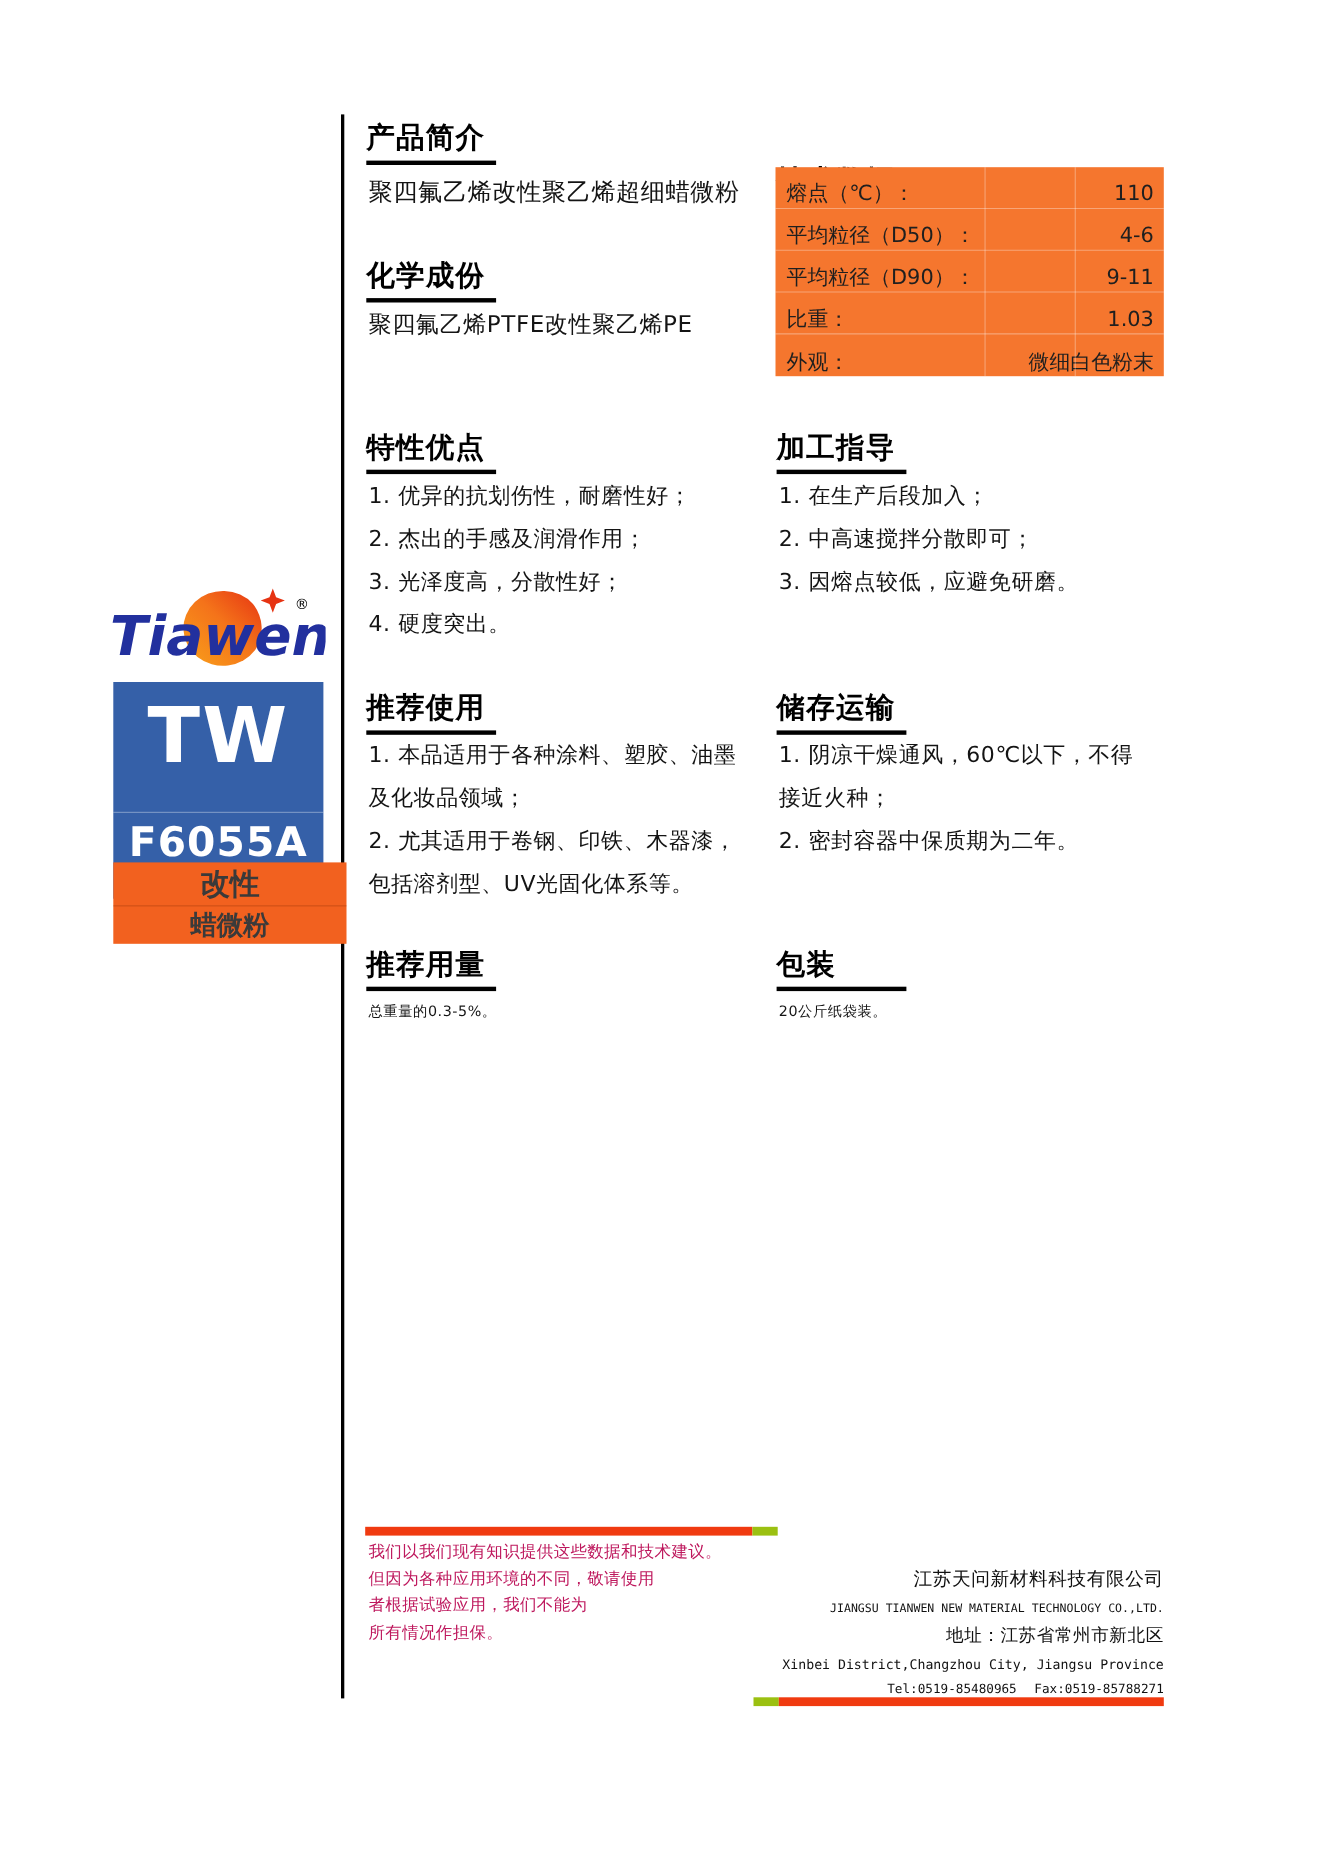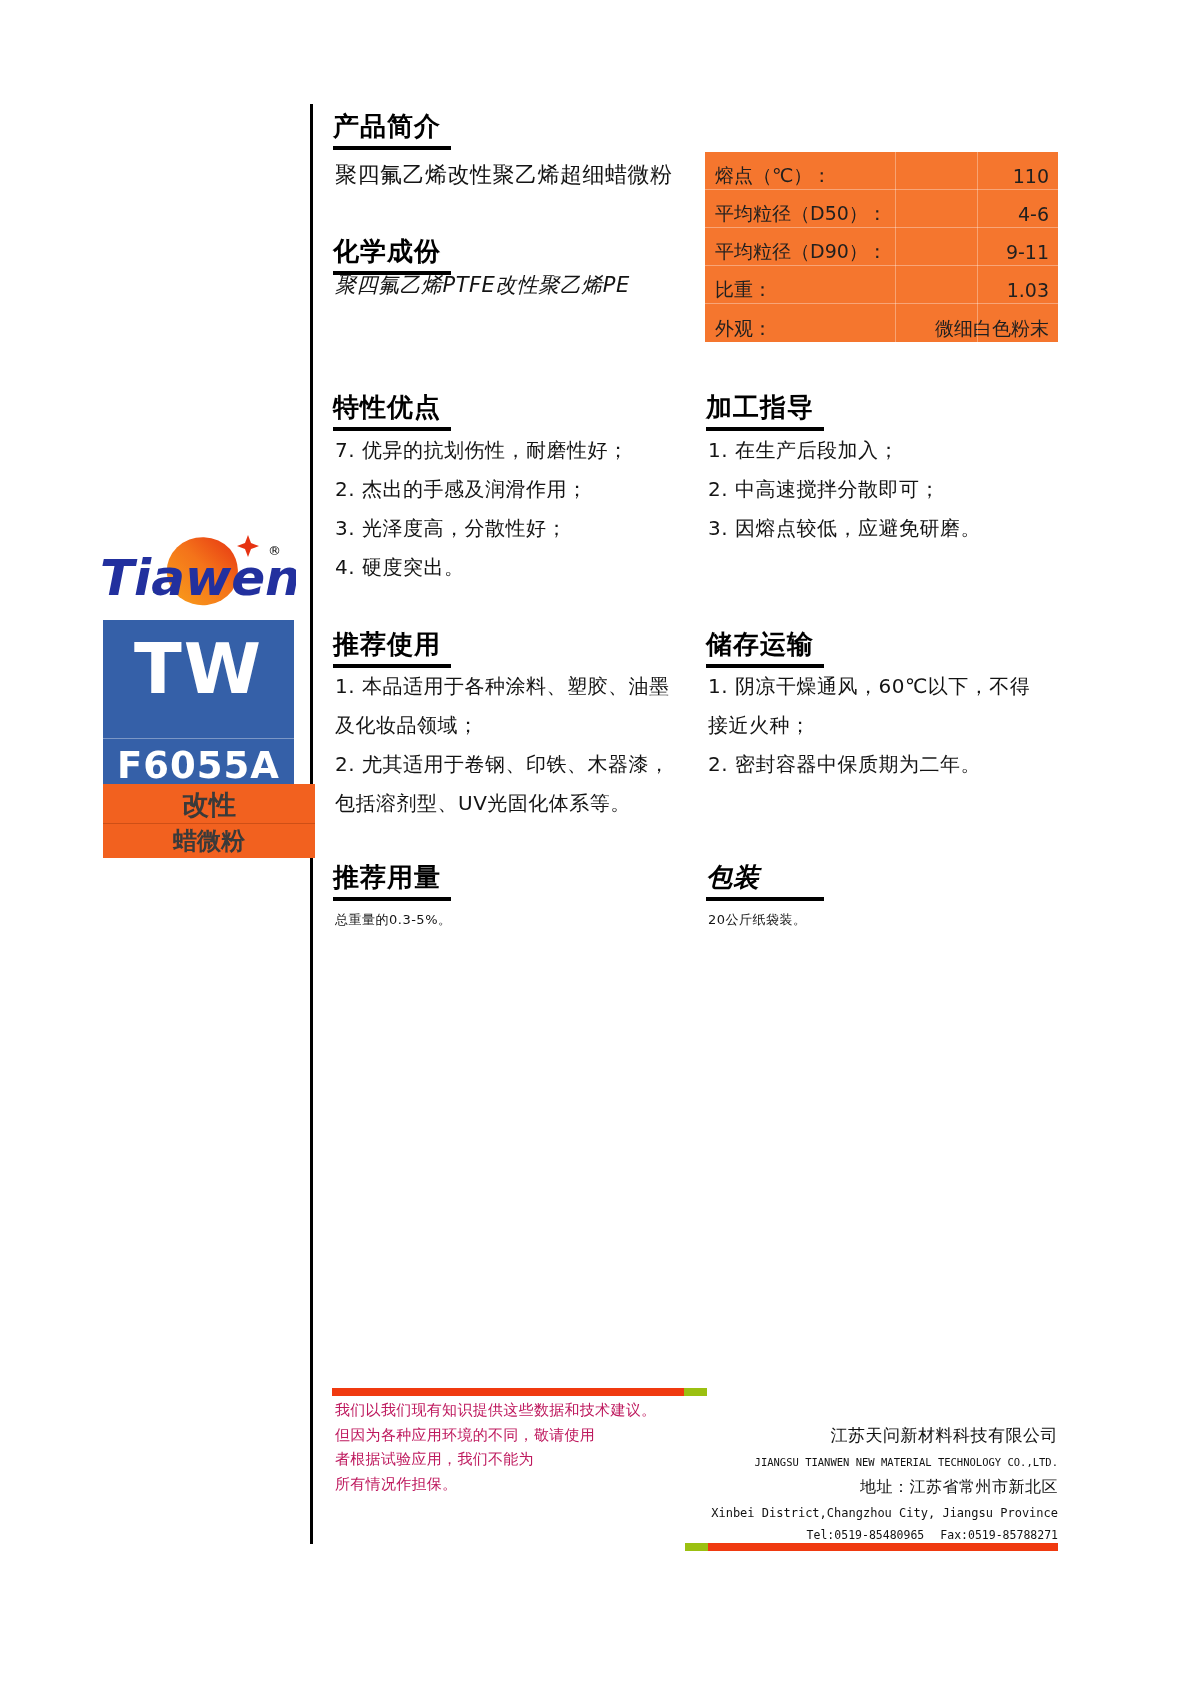--- a/index.html
+++ b/index.html
@@ -121,27 +121,27 @@
     </div>
     <div class="tech-row">
       <span>外观：</span>
       <span>微细白色粉末</span>
     </div>
   </div>
 
   <div class="abs" style="left:333px;top:237px;">
     <span class="heading">化学成份</span>
   </div>
-  <div class="abs body-text" style="left:335px;top:271px;font-size:21px;font-style:italic;">聚四氟乙烯PTFE改性聚乙烯PE</div>
+  <div class="abs body-text" style="left:335px;top:281px;font-size:21px;">聚四氟乙烯PTFE改性聚乙烯PE</div>
 
   <div class="abs" style="left:333px;top:393px;">
     <span class="heading">特性优点</span>
   </div>
   <div class="abs list" style="left:335px;top:431px;">
-    <div>7. 优异的抗划伤性，耐磨性好；</div>
+    <div>1. 优异的抗划伤性，耐磨性好；</div>
     <div>2. 杰出的手感及润滑作用；</div>
     <div>3. 光泽度高，分散性好；</div>
     <div>4. 硬度突出。</div>
   </div>
 
   <div class="abs" style="left:706px;top:393px;">
     <span class="heading">加工指导</span>
   </div>
   <div class="abs list" style="left:708px;top:431px;">
     <div>1. 在生产后段加入；</div>
@@ -166,21 +166,21 @@
     <div>1. 阴凉干燥通风，60℃以下，不得</div>
     <div>接近火种；</div>
     <div>2. 密封容器中保质期为二年。</div>
   </div>
 
   <div class="abs" style="left:333px;top:863px;">
     <span class="heading">推荐用量</span>
   </div>
   <div class="abs body-text" style="left:335px;top:911px;">总重量的0.3-5%。</div>
 
-  <div class="abs" style="left:706px;top:863px;font-style:italic;">
+  <div class="abs" style="left:706px;top:863px;">
     <span class="heading">包装</span>
   </div>
   <div class="abs body-text" style="left:708px;top:911px;">20公斤纸袋装。</div>
 
   <div class="abs bar" style="left:332px;top:1388px;width:375px;">
     <div class="red" style="width:352px;"></div>
     <div class="green" style="width:23px;"></div>
   </div>
   <div class="abs disclaimer">
     <div>我们以我们现有知识提供这些数据和技术建议。</div>

